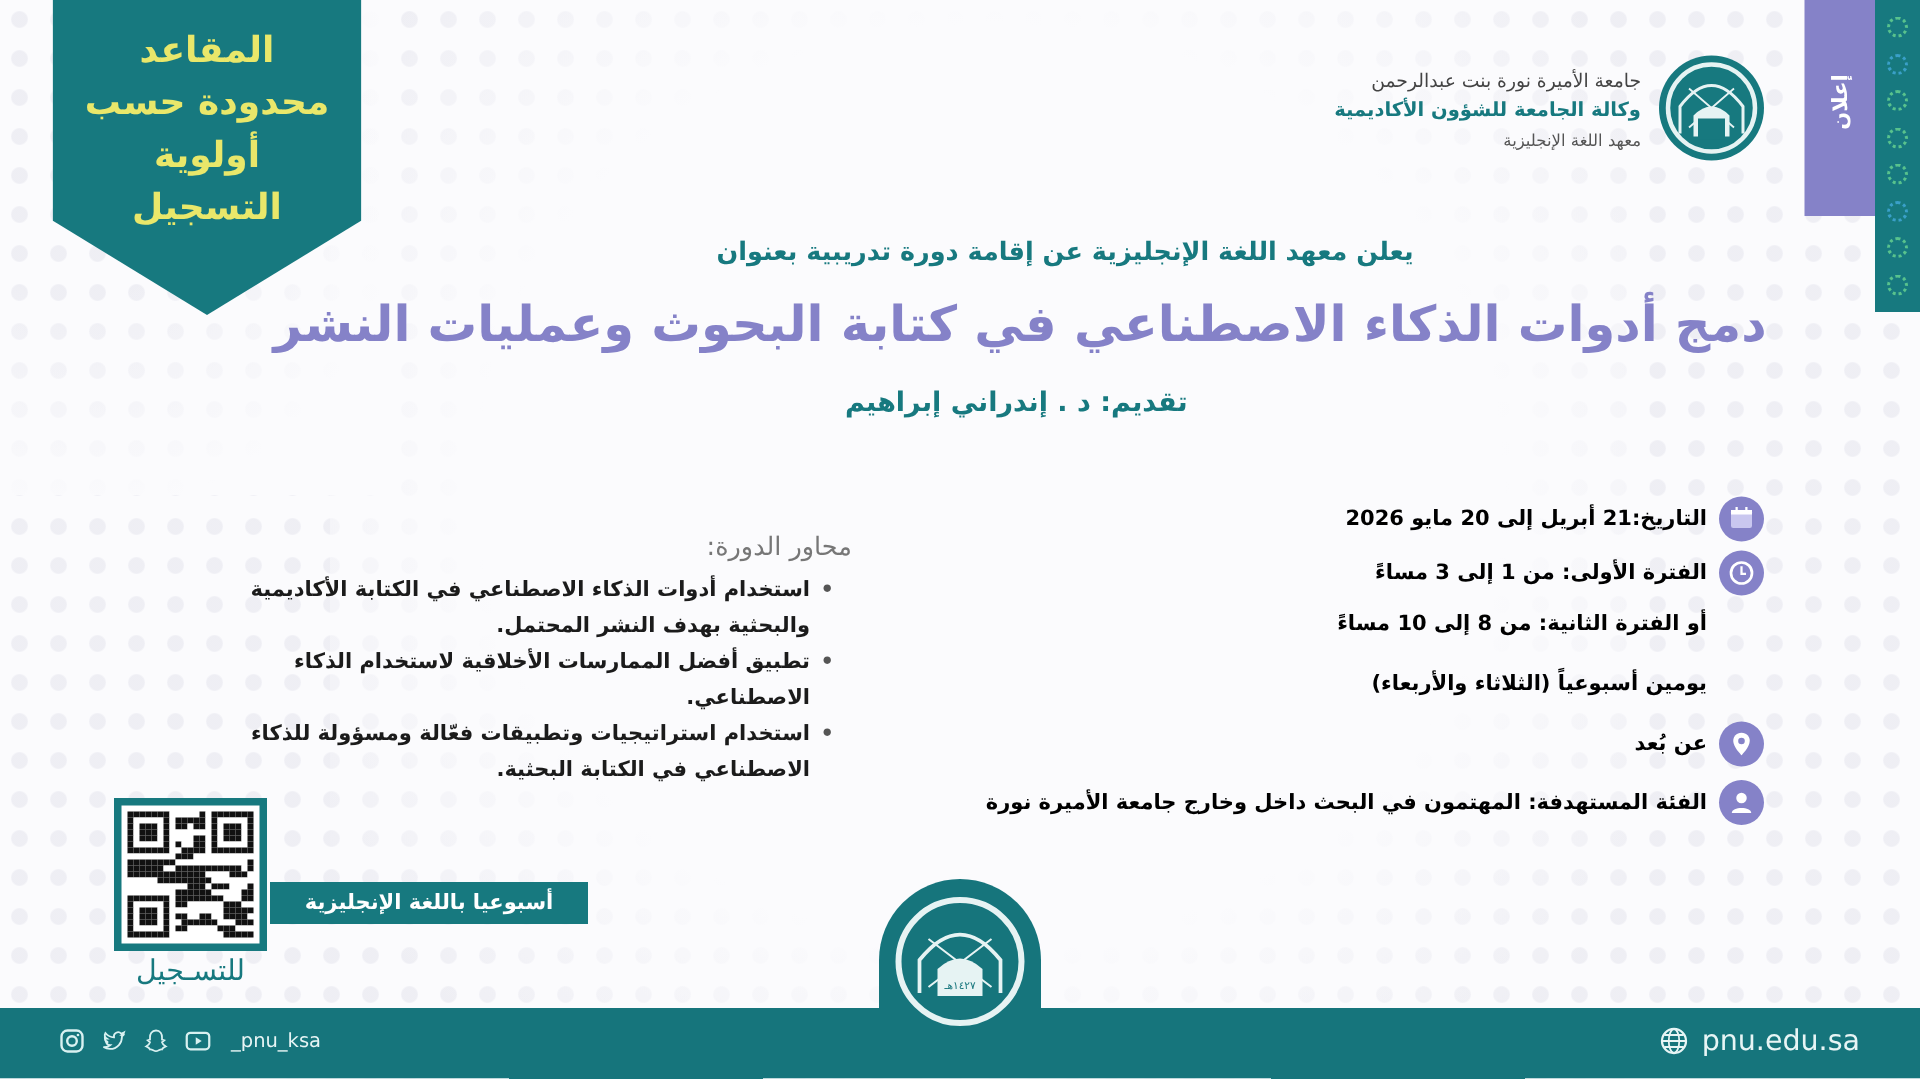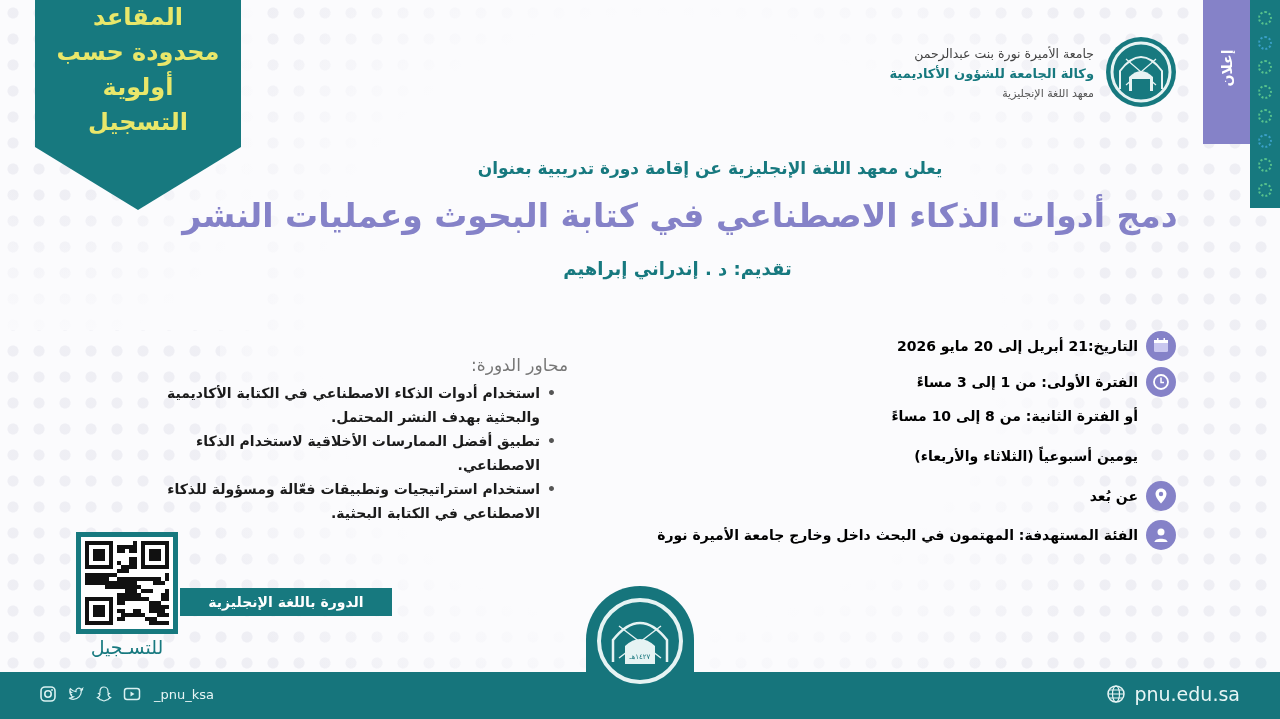--- a/index.html
+++ b/index.html
@@ -20,21 +20,21 @@
     background: radial-gradient(ellipse at 20% 30%, transparent 30%, #fbfbfd 75%); }
   .fade-center { position:absolute; left:220px; top:0; width:880px; height:719px;
     background: radial-gradient(ellipse at 50% 45%, #fbfbfd 55%, rgba(251,251,253,0) 85%); }
 
   
   .badge {
     position: absolute; left: 35px; top: 0; width: 206px; height: 210px;
     background: #17797f;
     clip-path: polygon(0 0, 100% 0, 100% 70%, 50% 100%, 0 70%);
     color: #e9e76a; text-align: center; direction: rtl;
-    padding-top: 0;
+    padding-top: 16px;
   }
   .badge span { display:block; font-weight: bold; font-size: 24px; line-height: 35px; }
 
   
   .ann-tab {
     position: absolute; left: 1203px; top: 0; width: 47px; height: 144px;
     background: #8582c8;
   }
   .ann-tab span {
     position: absolute; left: 50%; top: 60px; transform: translateX(-50%) rotate(-90deg);
@@ -657,21 +657,21 @@
       <s></s>
       <s></s>
       <s></s>
       <b></b>
       <b></b>
       <b></b>
       <b></b>
       <b></b>
     </div>
 </div>
-<div class="en-banner">الدورة باللغة الإنجليزية</div>
+<div class="en-banner">أسبوعيا باللغة الإنجليزية</div>
 <div class="register-lbl">للتسـجيل</div>
 
 <div class="footer-logo-bg"></div>
 <div class="footer"></div>
 <div class="footer-logo">
   <svg viewBox="0 0 78 78" width="78" height="78">
     <path d="M12 60 V38 Q39 4 66 38 V60" fill="none" stroke="#e6f3f3" stroke-width="2.5"></path>
     <path d="M18 24 L60 56 M60 24 L18 56" stroke="#e6f3f3" stroke-width="1.4"></path>
     <path d="M24 62 V44 Q39 30 54 44 V62 Z" fill="#e6f3f3"></path>
     <text x="39" y="57" text-anchor="middle" font-size="7" fill="#16757c">١٤٢٧هـ</text>

